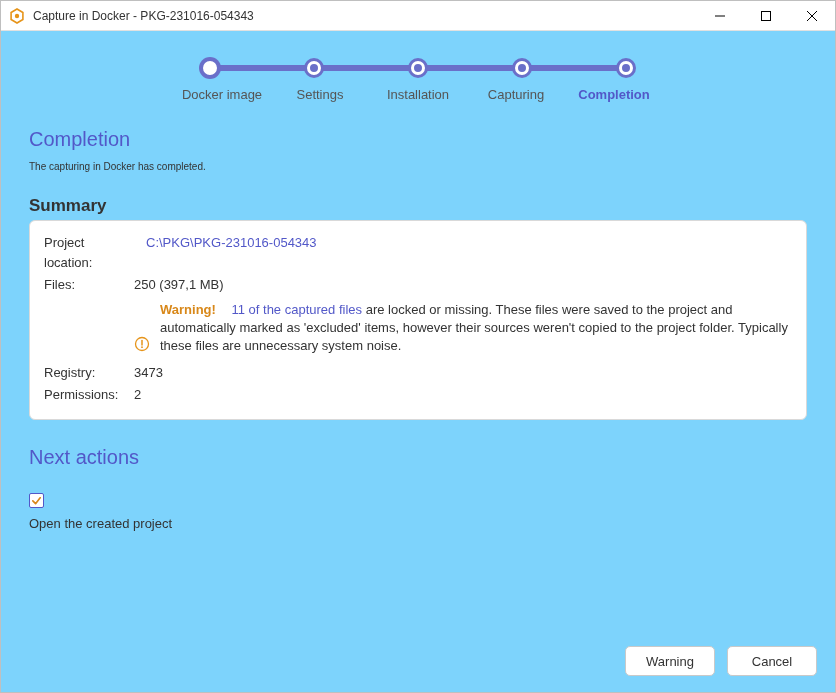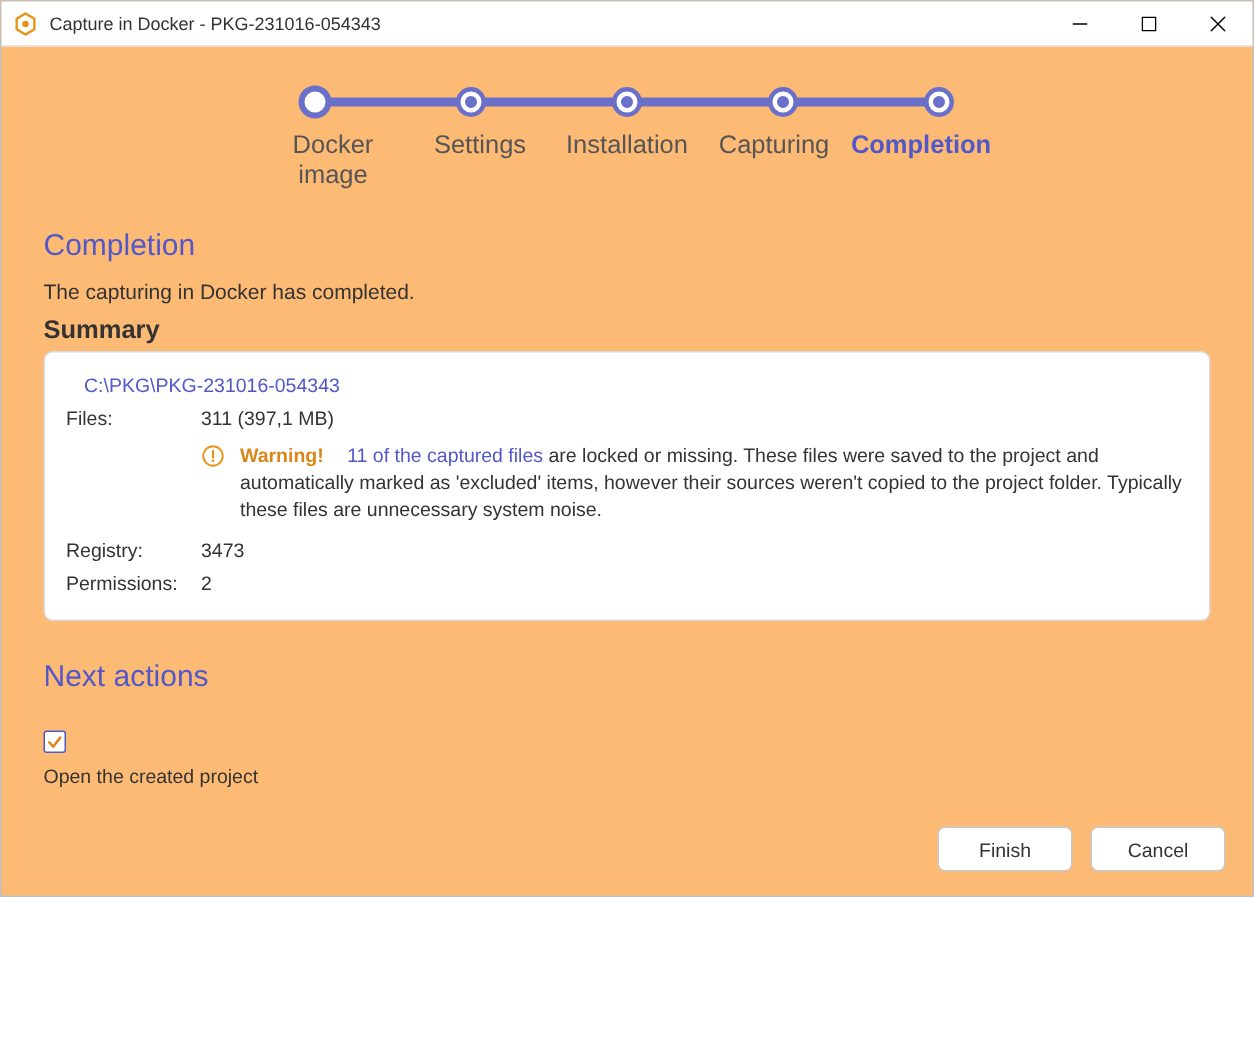--- a/index.html
+++ b/index.html
@@ -1,42 +1,42 @@
 <!DOCTYPE html>
 <html><head>
   <meta charset="utf-8">
   <style>
     * { box-sizing: border-box; margin: 0; padding: 0; }
     html, body { width: 836px; height: 693px; font-family: "Segoe UI", Arial, sans-serif; font-size: 13px; color: #333; background: #fff; overflow: hidden; }
-    .window { width: 836px; height: 598px; border: 1px solid #bfbfbf; display: flex; flex-direction: column; background: #fdba74; }
+    .window { width: 836px; height: 693px; border: 1px solid #bfbfbf; display: flex; flex-direction: column; background: #7dd3fc; }
     .titlebar { height: 30px; display: flex; align-items: center; border-bottom: 1px solid #e1e1e1; background: #fff; }
     .titlebar .app-icon { width: 16px; height: 16px; margin: 0 8px 0 8px; }
     .titlebar .title { flex: 1; font-size: 12px; color: #333; }
     .winbtns { display: flex; height: 100%; }
     .winbtn { width: 46px; display: flex; align-items: center; justify-content: center; cursor: default; }
     .winbtn svg { width: 10px; height: 10px; }
     .client { flex: 1; display: flex; flex-direction: column; padding: 0 0 16px 0; }
     .stepper-wrap { padding: 28px 0 6px 0; }
     .stepper { position: relative; display: flex; justify-content: space-between; align-items: center; width: 430px; margin: 0 auto; height: 18px; }
     .stepper .track { position: absolute; top: 50%; left: 0; right: 0; height: 6px; background: #6a6fc9; border-radius: 3px; transform: translateY(-50%); }
     .step-dot { position: relative; width: 14px; height: 14px; border-radius: 50%; background: #6a6fc9; border: 3px solid #fff; box-shadow: 0 0 0 3px #6a6fc9; z-index: 1; }
     .step-dot.active { background: #fff; box-shadow: 0 0 0 4px #6a6fc9; }
     .step-labels { display: flex; justify-content: space-between; width: 490px; margin: 10px auto 0 auto; }
-    .step-label { font-size: 17px; color: #555; text-align: center; flex: 1; }
+    .step-label { font-size: 13px; color: #555; text-align: center; flex: 1; }
     .step-label.active { color: #5258c8; font-weight: 600; }
     .content { padding: 20px 28px 0 28px; flex: 1; overflow: auto; }
     h1.section { color: #5258c8; font-size: 20px; font-weight: 400; margin-bottom: 10px; }
-    .subtext { font-size: 14px; color: #333; margin-bottom: 8px; }
+    .subtext { font-size: 10px; color: #333; margin-bottom: 24px; }
     .summary-label { font-weight: 600; font-size: 17px; color: #333; margin-bottom: 4px; }
     .summary-box { border: 1px solid #d9d9d9; border-radius: 6px; background: #fff; padding: 12px 14px; font-size: 13px; color: #333; }
     .summary-row { display: flex; margin-bottom: 2px; line-height: 20px; }
     .summary-row .k { width: 90px; color: #333; }
     .summary-row .v { flex: 1; }
     .link { color: #5258c8; text-decoration: none; cursor: pointer; margin-left: 12px; }
-    .warn-row { display: flex; align-items: flex-start; margin-top: 6px; margin-bottom: 8px; margin-left: 90px; }
+    .warn-row { display: flex; align-items: flex-end; margin-top: 6px; margin-bottom: 8px; margin-left: 90px; }
     .warn-icon { flex-shrink: 0; margin-right: 10px; margin-top: 1px; }
     .warn-text { flex: 1; line-height: 18px; }
     .warn-text .warn-word { color: #d8881a; font-weight: 600; }
     .next-actions { margin-top: 26px; }
     .checkbox-row { display: flex; margin-top: 24px; gap: 8px; flex-direction: column; }
     .chk { width: 15px; height: 15px; border: 1px solid #5258c8; border-radius: 2px; display: flex; align-items: center; justify-content: center; background: #fff; }
     .chk svg { width: 11px; height: 11px; stroke: #d8881a; }
     .footer { display: flex; justify-content: flex-end; gap: 12px; padding: 0 18px 0 0; }
     .btn { min-width: 90px; height: 30px; border: 1px solid #c9c9c9; border-radius: 5px; background: #fff; font-size: 13px; color: #333; display: flex; align-items: center; justify-content: center; cursor: pointer; }
   </style>
@@ -93,25 +93,26 @@
       </div>
     </div>
 
     <div class="content">
       <h1 class="section">Completion</h1>
       <div class="subtext">The capturing in Docker has completed.</div>
 
       <div class="summary-label">Summary</div>
       <div class="summary-box">
         <div class="summary-row">
+          <div class="k">Project location:</div>
           <div class="v"><a class="link">C:\PKG\PKG-231016-054343</a></div>
         </div>
         <div class="summary-row">
           <div class="k">Files:</div>
-          <div class="v">311 (397,1 MB)</div>
+          <div class="v">250 (397,1 MB)</div>
         </div>
         <div class="warn-row">
           <span class="warn-icon">
             <svg width="16" height="16" viewBox="0 0 16 16">
                 <circle cx="8" cy="8" r="6.5" fill="none" stroke="#e6941a" stroke-width="1.3"></circle>
                 <line x1="8" y1="4.5" x2="8" y2="9" stroke="#e6941a" stroke-width="1.5" stroke-linecap="round"></line>
                 <circle cx="8" cy="11.2" r="0.9" fill="#e6941a"></circle>
               </svg>
           </span>
           <div class="warn-text">
@@ -136,18 +137,18 @@
             <svg viewBox="0 0 12 12" fill="none">
                 <polyline points="2,6.5 5,9.5 10,3" stroke-width="1.8" stroke-linecap="round" stroke-linejoin="round"></polyline>
               </svg>
           </span>
           <span>Open the created project</span>
         </div>
       </div>
     </div>
 
     <div class="footer">
-      <div class="btn">Finish</div>
+      <div class="btn">Warning</div>
       <div class="btn">Cancel</div>
     </div>
 
   </div>
 </div>
 
 </body></html>

